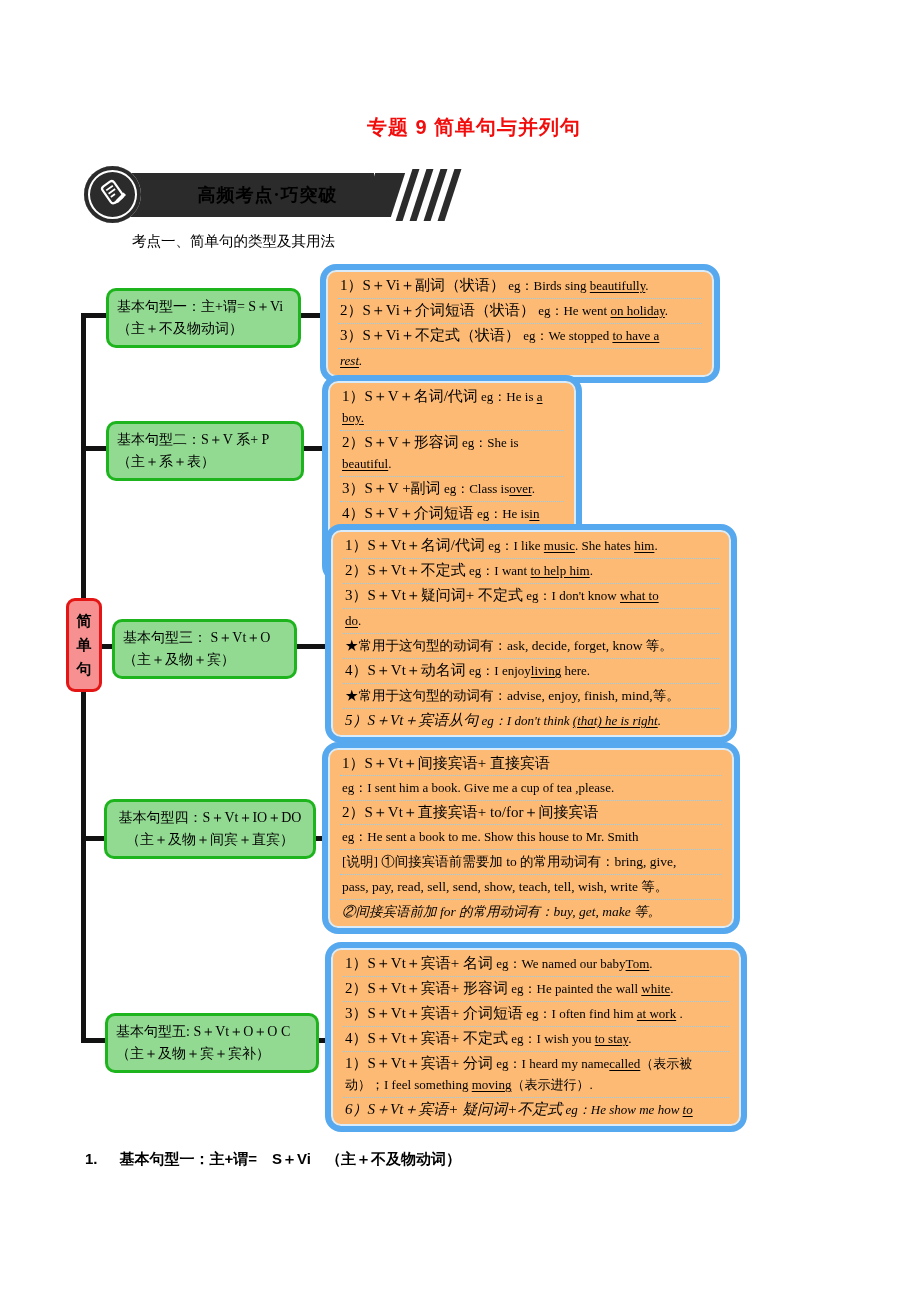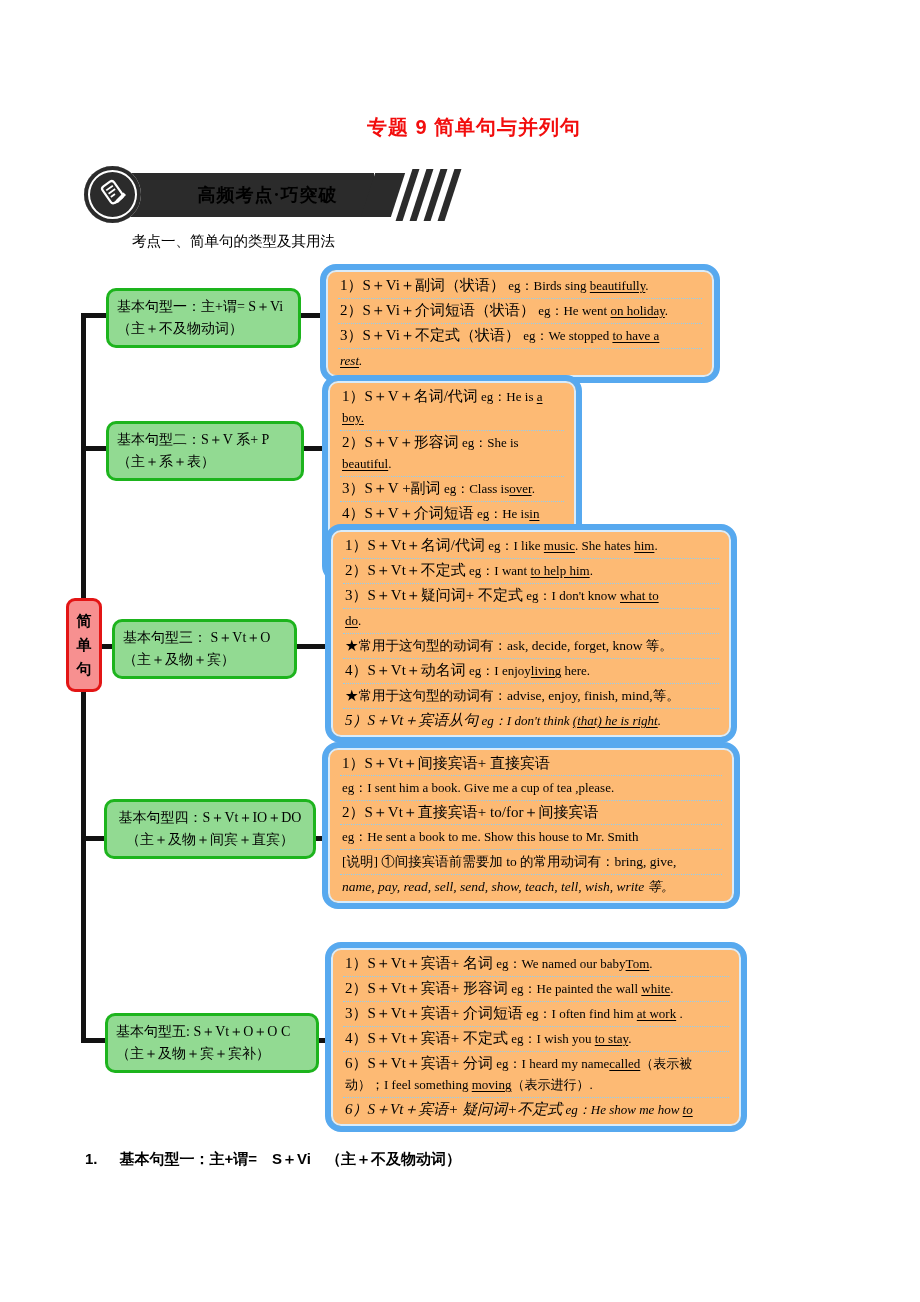--- a/index.html
+++ b/index.html
@@ -166,28 +166,29 @@
       <div class="bl"><span class="seg-cn">4）S＋Vt＋动名词</span><span class="seg-en">  eg：I enjoy</span><span class="seg-en u">living</span><span class="seg-en"> here.</span></div>
       <div class="bl"><span class="seg-nt">★常用于这句型的动词有：advise, enjoy, finish, mind,等。</span></div>
       <div class="bl"><span class="seg-cn">5）S＋Vt＋宾语从句</span><span class="seg-en"> eg：I don't think </span><span class="seg-en u">(that) he is right</span><span class="seg-en">.</span></div>
     </div>
   <div class="dbox b4">
       <div class="bl"><span class="seg-cn">1）S＋Vt＋间接宾语+ 直接宾语</span></div>
       <div class="bl"><span class="seg-en">eg：I sent him a book.  Give me a cup of tea ,please.</span></div>
       <div class="bl"><span class="seg-cn">2）S＋Vt＋直接宾语+ to/for＋间接宾语</span></div>
       <div class="bl"><span class="seg-en">eg：He sent a book to me.  Show this house to Mr. Smith</span></div>
       <div class="bl"><span class="seg-nt">[说明] ①间接宾语前需要加 to 的常用动词有：bring, give,</span></div>
-      <div class="bl"><span class="seg-nt">name, pay, read, sell, send, show, teach, tell, wish, write 等。</span></div>
+      <div class="bl"><span class="seg-nt">pass, pay, read, sell, send, show, teach, tell, wish, write 等。</span></div>
+      <div class="bl"><span class="seg-nt">②间接宾语前加 for 的常用动词有：buy, get, make  等。</span></div>
     </div>
   <div class="dbox b5">
       <div class="bl"><span class="seg-cn">1）S＋Vt＋宾语+ 名词</span><span class="seg-en"> eg：We named our baby</span><span class="seg-en u">Tom</span><span class="seg-en">.</span></div>
       <div class="bl"><span class="seg-cn">2）S＋Vt＋宾语+ 形容词</span><span class="seg-en"> eg：He painted the wall </span><span class="seg-en u">white</span><span class="seg-en">.</span></div>
       <div class="bl"><span class="seg-cn">3）S＋Vt＋宾语+ 介词短语</span><span class="seg-en"> eg：I often find him </span><span class="seg-en u">at work</span><span class="seg-en"> .</span></div>
       <div class="bl"><span class="seg-cn">4）S＋Vt＋宾语+ 不定式</span><span class="seg-en"> eg：I wish you </span><span class="seg-en u">to stay</span><span class="seg-en">.</span></div>
-      <div class="bl"><span class="seg-cn">6）S＋Vt＋宾语+ 分词</span><span class="seg-en"> eg：I heard my name</span><span class="seg-en u">called</span><span class="seg-en">（表示被动）；I feel something </span><span class="seg-en u">moving</span><span class="seg-en">（表示进行）.</span></div>
+      <div class="bl"><span class="seg-cn">1）S＋Vt＋宾语+ 分词</span><span class="seg-en"> eg：I heard my name</span><span class="seg-en u">called</span><span class="seg-en">（表示被动）；I feel something </span><span class="seg-en u">moving</span><span class="seg-en">（表示进行）.</span></div>
       <div class="bl"><span class="seg-cn">6）S＋Vt＋宾语+ 疑问词+不定式</span><span class="seg-en"> eg：He show me how </span><span class="seg-en u">to </span></div>
     </div>
 
   <div class="footer-line">
     <span>1.</span>
     <span>基本句型一：主+谓=　S＋Vi　（主＋不及物动词）</span>
   </div>
 
 </div>
 

